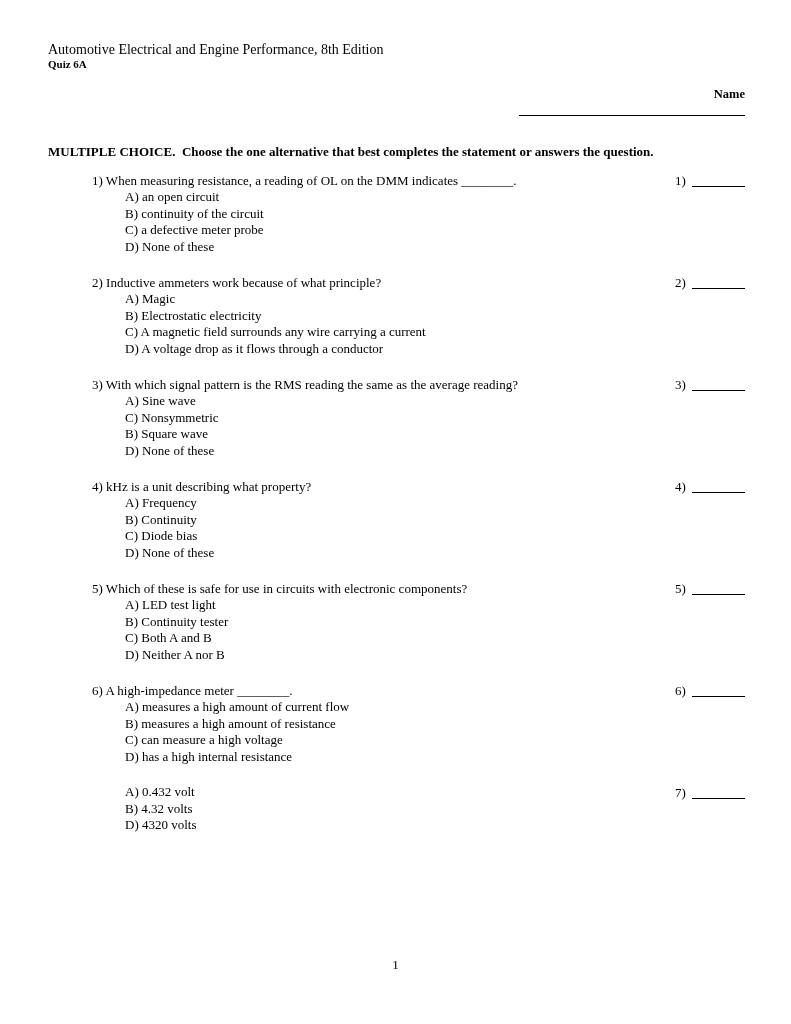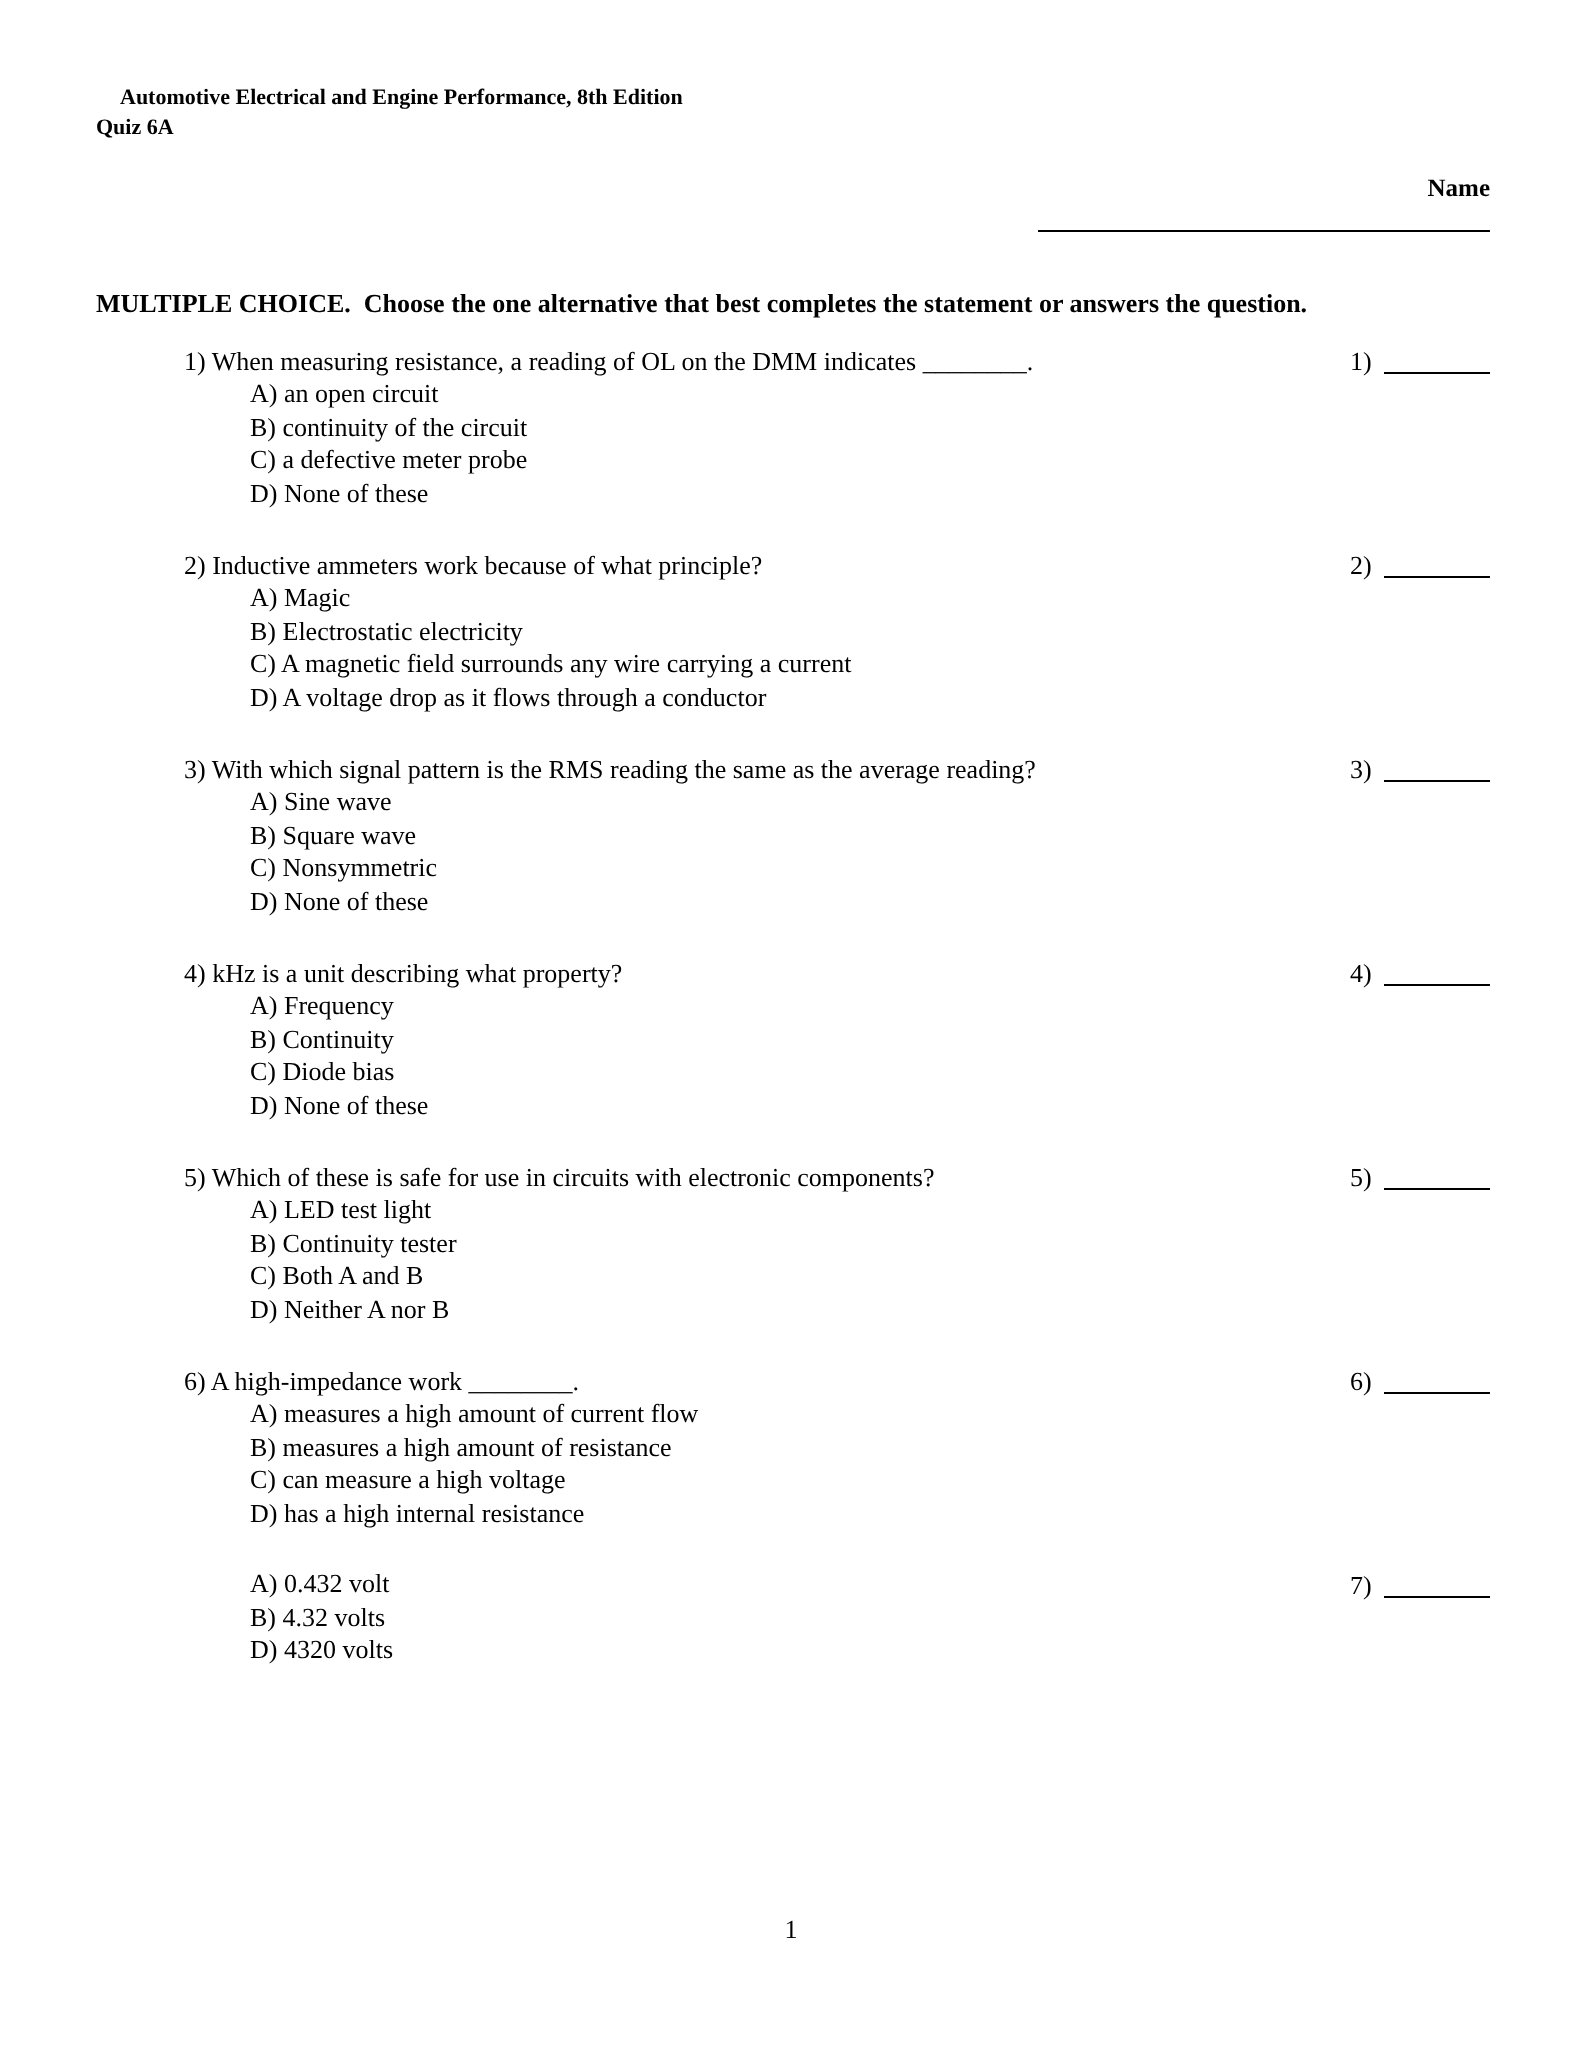--- a/index.html
+++ b/index.html
@@ -9,21 +9,21 @@
     height: 1024px;
     background: #ffffff;
     position: relative;
     color: #000000;
     font-family: "Liberation Serif", serif;
     font-size: 13px;
     overflow: hidden;
   }
   .content { padding: 42px 46px 0 48px; }
 
-  .doc-title { font-weight: bold; font-size: 11px; line-height: 15px; margin-left: 12px; }
+  .doc-title { font-weight: normal; font-size: 14px; line-height: 15px; }
   .doc-subtitle { font-weight: bold; font-size: 11px; line-height: 15px; }
 
   .name-row {
     margin-top: 15px;
     display: flex;
     align-items: flex-end;
     font-weight: bold;
     font-size: 12.5px;
     line-height: 15px;
     flex-direction: column;
@@ -134,22 +134,22 @@
       </div>
 
       <div class="question">
         <div class="q-left">
           <div class="q-text">
             <span>3)</span>
             <span>With which signal pattern is the RMS reading the same as the average reading?</span>
           </div>
           <div class="choices">
             <div class="choice">A) Sine wave</div>
+            <div class="choice">C) Nonsymmetric</div>
             <div class="choice">B) Square wave</div>
-            <div class="choice">C) Nonsymmetric</div>
             <div class="choice">D) None of these</div>
           </div>
         </div>
         <div class="q-answer">
           <span>3)</span>
           <span class="answer-blank"></span>
         </div>
       </div>
 
       <div class="question">
@@ -187,21 +187,21 @@
         <div class="q-answer">
           <span>5)</span>
           <span class="answer-blank"></span>
         </div>
       </div>
 
       <div class="question">
         <div class="q-left">
           <div class="q-text">
             <span>6)</span>
-            <span>A high-impedance work ________.</span>
+            <span>A high-impedance meter ________.</span>
           </div>
           <div class="choices">
             <div class="choice">A) measures a high amount of current flow</div>
             <div class="choice">B) measures a high amount of resistance</div>
             <div class="choice">C) can measure a high voltage</div>
             <div class="choice">D) has a high internal resistance</div>
           </div>
         </div>
         <div class="q-answer">
           <span>6)</span>

